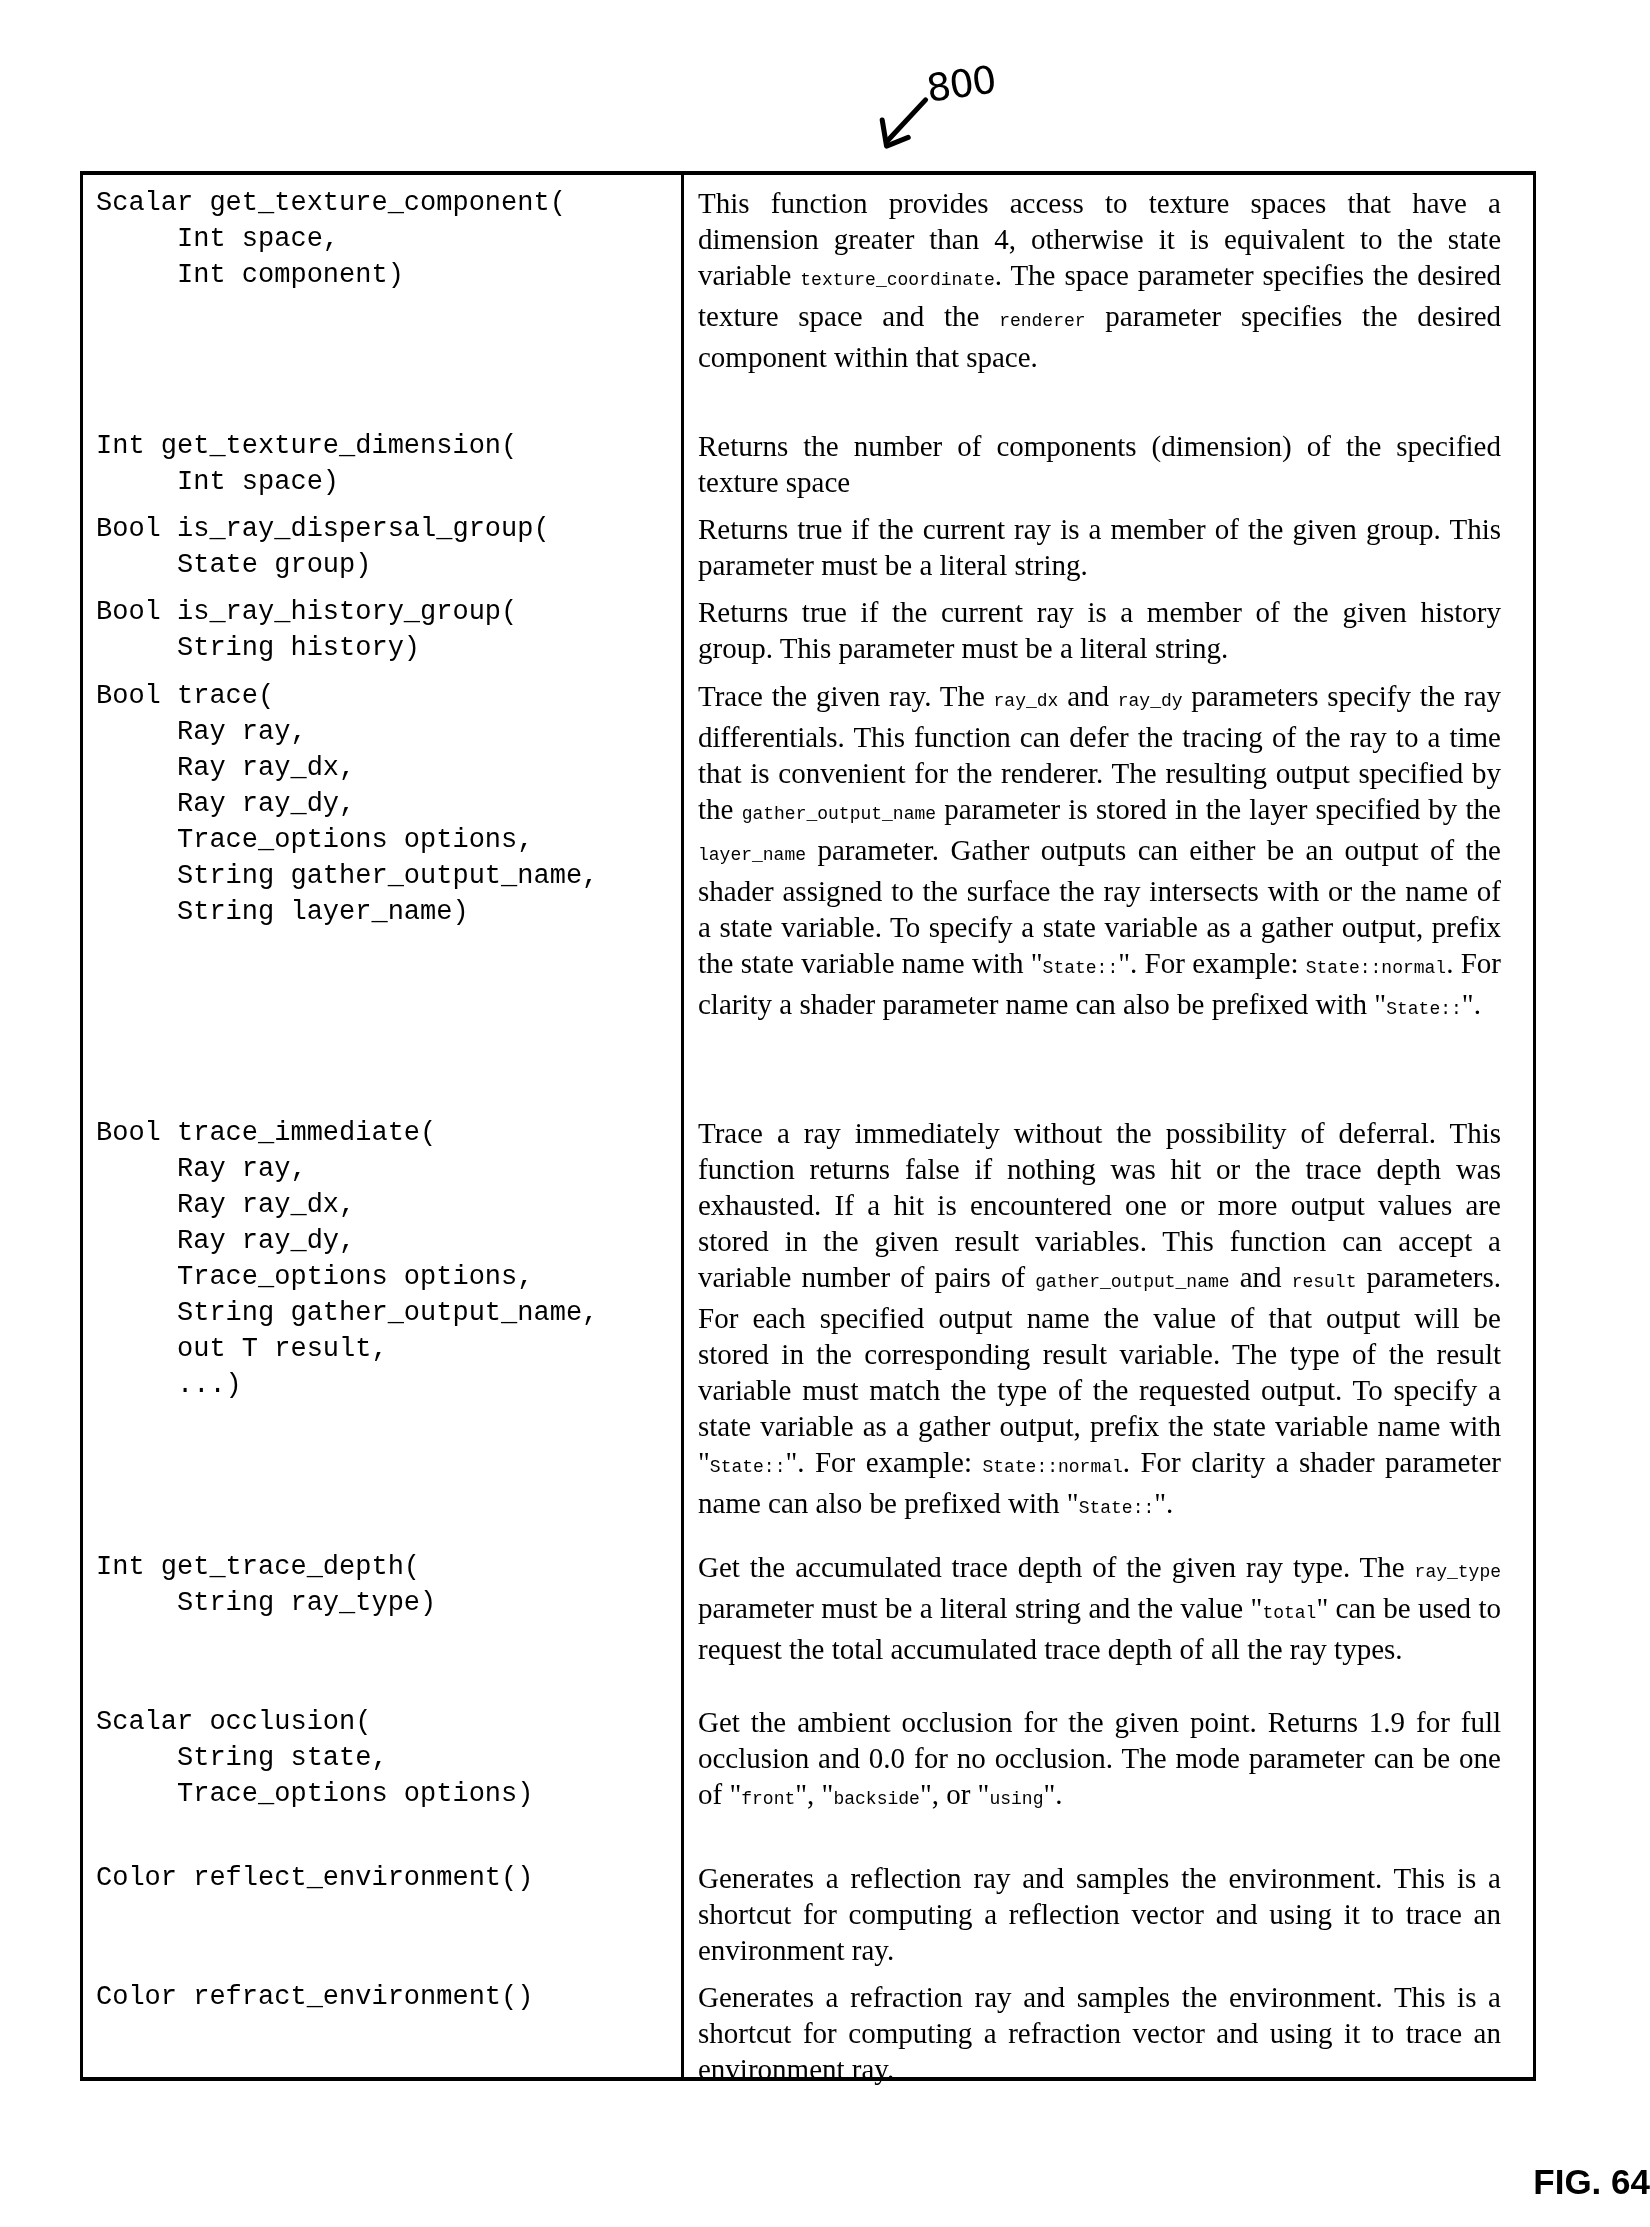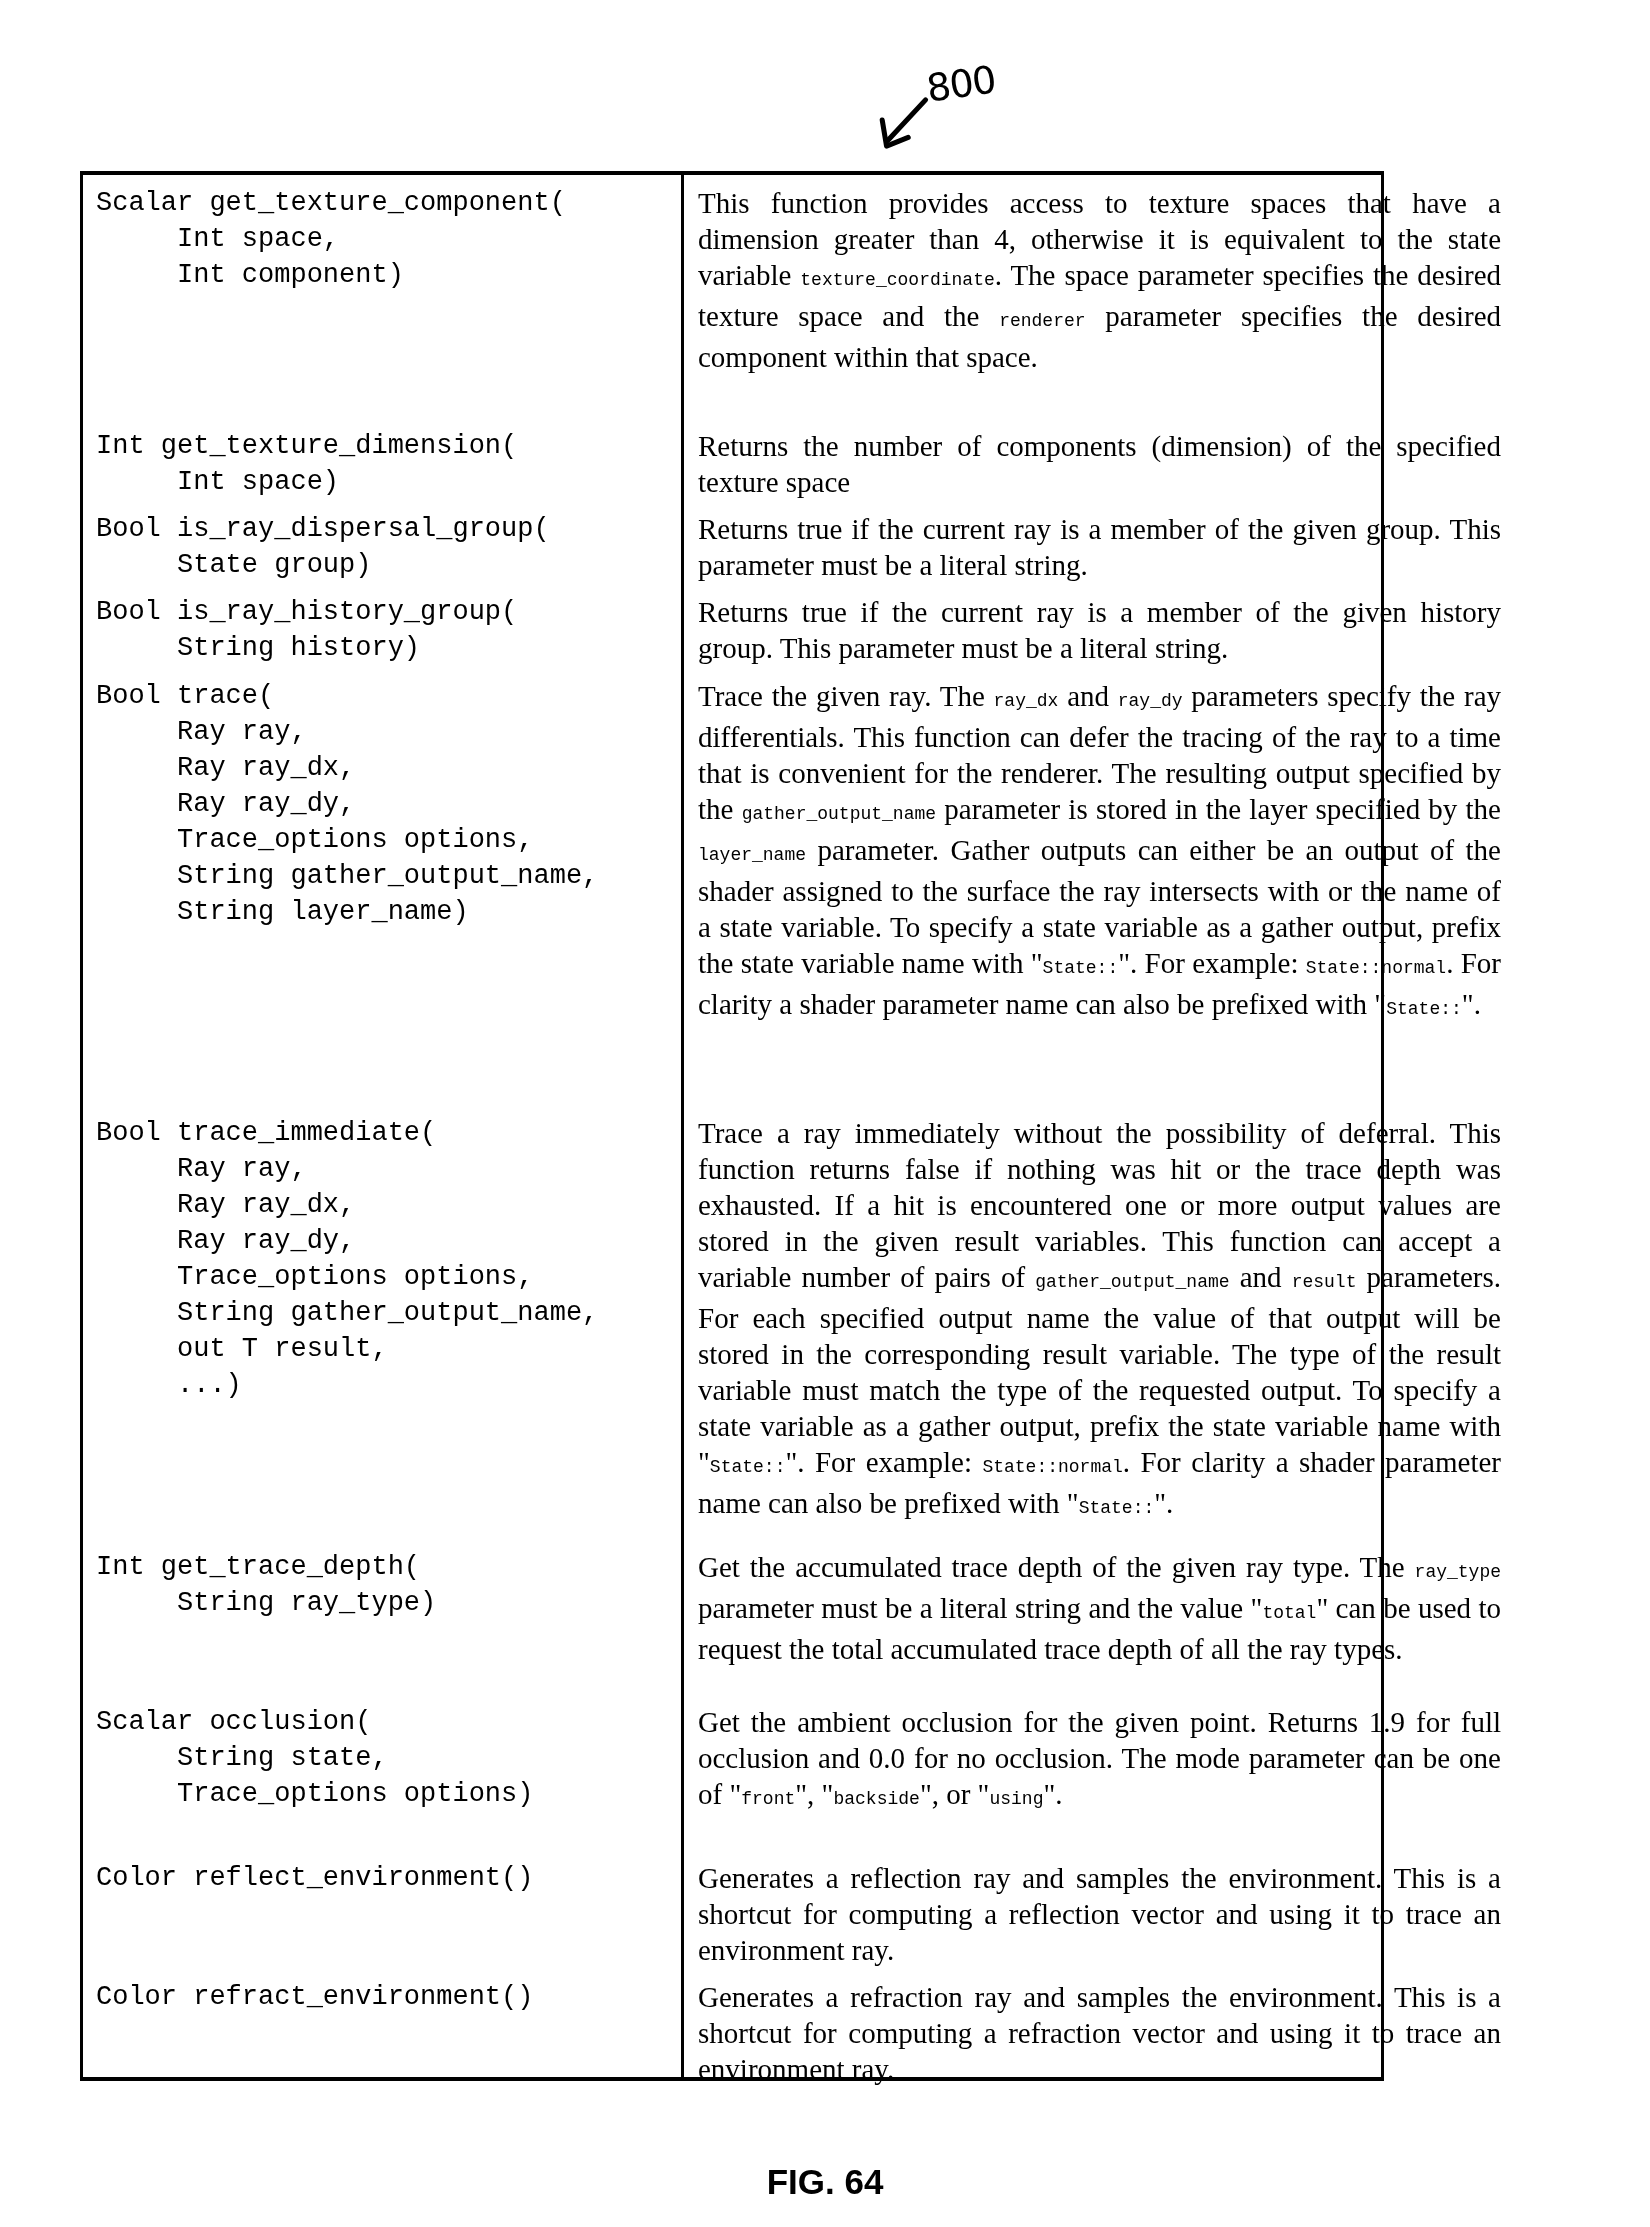--- a/index.html
+++ b/index.html
@@ -4,38 +4,38 @@
 <style>
   html, body { margin: 0; padding: 0; background: #ffffff; }
   body { width: 1650px; height: 2227px; position: relative; overflow: hidden; color: #000; }
   .ref-label {
     position: absolute; left: 924px; top: 67px;
     font-family: "DejaVu Sans", sans-serif; font-size: 38px; letter-spacing: -1.4px;
     transform: rotate(-8deg); transform-origin: left top;
   }
   .ref-arrow { position: absolute; left: 875px; top: 94px; width: 65px; height: 58px; }
   .table {
-    position: absolute; left: 80px; top: 171px; width: 1304px; height: 1910px;
+    position: absolute; left: 80px; top: 171px; width: 1456px; height: 1910px;
     border: 3.6px solid #000; border-top-width: 4.3px; border-bottom-width: 4.3px; box-sizing: border-box;
   }
   .divider { position: absolute; left: 598px; top: 0; bottom: 0; width: 2.9px; background: #000; }
   .row { position: absolute; left: 0; right: 0; }
   .sig {
     position: absolute; left: 13px; width: 579px;
     font-family: "Liberation Mono", "DejaVu Sans Mono", monospace; font-size: 27px; line-height: 36px;
     white-space: pre;
   }
   .desc {
     position: absolute; left: 615px; width: 803px;
     font-family: "Liberation Serif", "DejaVu Serif", serif; font-size: 29px; line-height: 36px;
     text-align: justify;
   }
   .desc code { font-family: "Liberation Mono", "DejaVu Sans Mono", monospace; font-size: 18px; }
   .caption {
-    position: absolute; left: 0; right: 0; top: 2162px; text-align: center;
+    position: absolute; left: 0; right: 0; top: 2162px; text-align: right;
     font-family: "Liberation Sans", sans-serif; font-weight: bold; font-size: 35px;
   }
 </style>
 </head>
 <body>
 
 <div class="ref-label">800</div>
 <svg class="ref-arrow" viewBox="0 0 90 80">
   <path d="M70 8 L18 64" stroke="#000" stroke-width="7" fill="none" stroke-linecap="round"></path>
   <path d="M10 36 L16 72 L46 60" stroke="#000" stroke-width="7" fill="none" stroke-linecap="round" stroke-linejoin="round"></path>

